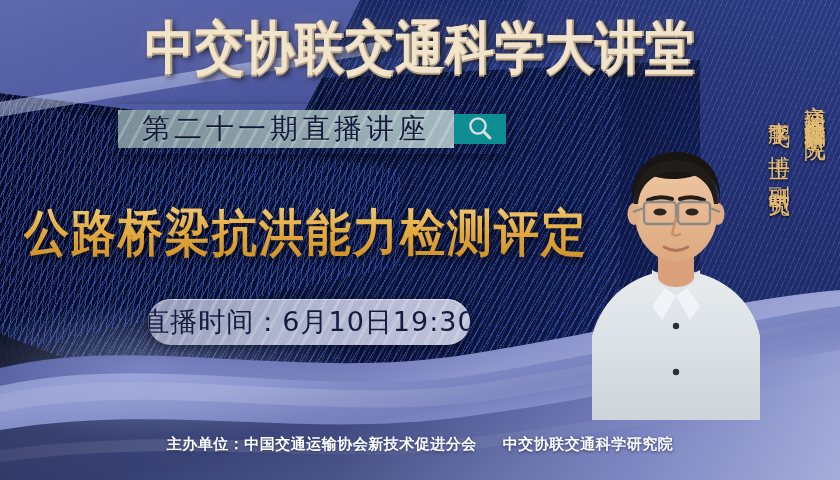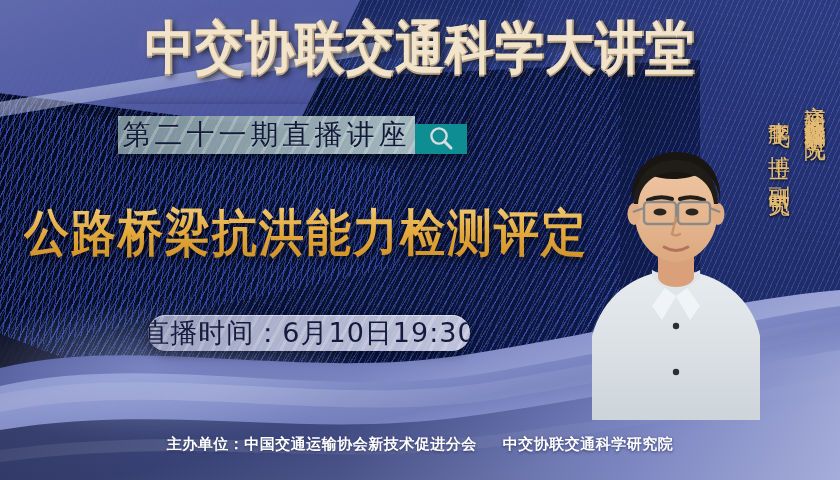--- a/index.html
+++ b/index.html
@@ -104,22 +104,22 @@
        3px 3px 6px rgba(0,0,0,.75),
        0 0 14px rgba(255,235,200,.18);
     transform:scaleY(1.18) scaleX(1.02);
     transform-origin:center top;
     white-space:nowrap;
   }
 
   
   .episode-bar{
     position:absolute;left:118px;top:104px;
-    width:349px;height:50px;
-    display:flex;align-items:flex-end;
+    width:388px;height:50px;
+    display:flex;align-items:center;
     box-shadow:0 3px 10px rgba(0,0,0,.45);
   }
   .episode-bar .label-box{
     position:relative;flex:1;
     background:linear-gradient(100deg,rgba(131,152,160,.92) 0%,rgba(151,172,178,.92) 48%,rgba(176,196,200,.92) 100%);
     display:flex;align-items:center;justify-content:center;
     overflow:hidden;
   }
   .episode-bar .label-box::after{
     content:"";position:absolute;inset:0;
@@ -153,23 +153,23 @@
     -webkit-background-clip:text;background-clip:text;
     -webkit-text-fill-color:transparent;
     filter:drop-shadow(2px 3px 4px rgba(0,0,0,.65));
     white-space:nowrap;
     transform:scaleY(1.12);
     transform-origin:left top;
   }
 
   
   .time-pill{
-    position:absolute;left:148px;top:315px;
-    width:322px;height:36px;
-    display:flex;justify-content:center;
+    position:absolute;left:148px;top:299px;
+    width:322px;height:46px;
+    display:flex;align-items:center;justify-content:center;
     background:linear-gradient(105deg,rgba(176,180,208,.80) 0%,rgba(198,202,226,.86) 40%,rgba(214,218,238,.88) 100%);
     border-radius:24px;
     box-shadow:0 3px 12px rgba(0,0,0,.4),inset 0 1px 0 rgba(255,255,255,.45);
     overflow:hidden;
   }
   .time-pill::after{
     content:"";position:absolute;inset:0;
     background-image:repeating-linear-gradient(118deg,
        rgba(255,255,255,.20) 0px,rgba(255,255,255,.20) 3px,
        rgba(255,255,255,0) 3px,rgba(255,255,255,0) 12px);

